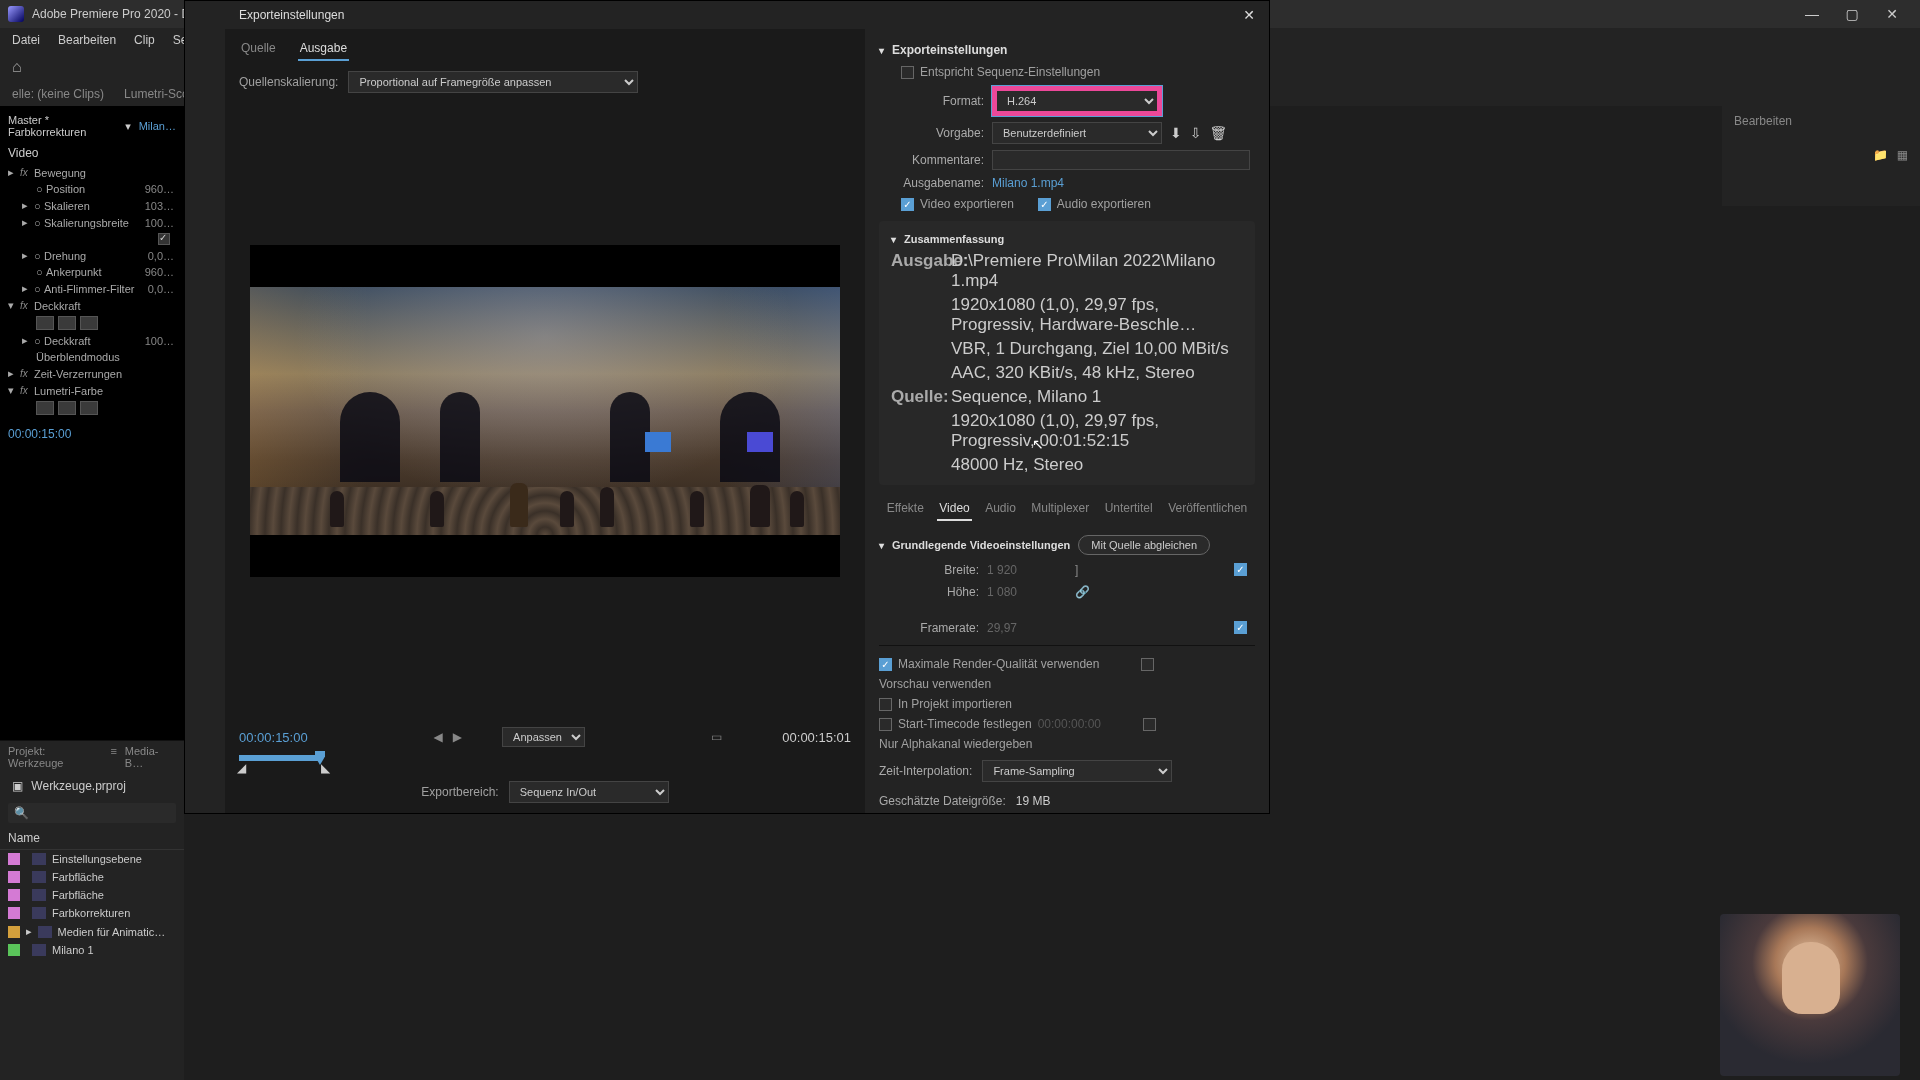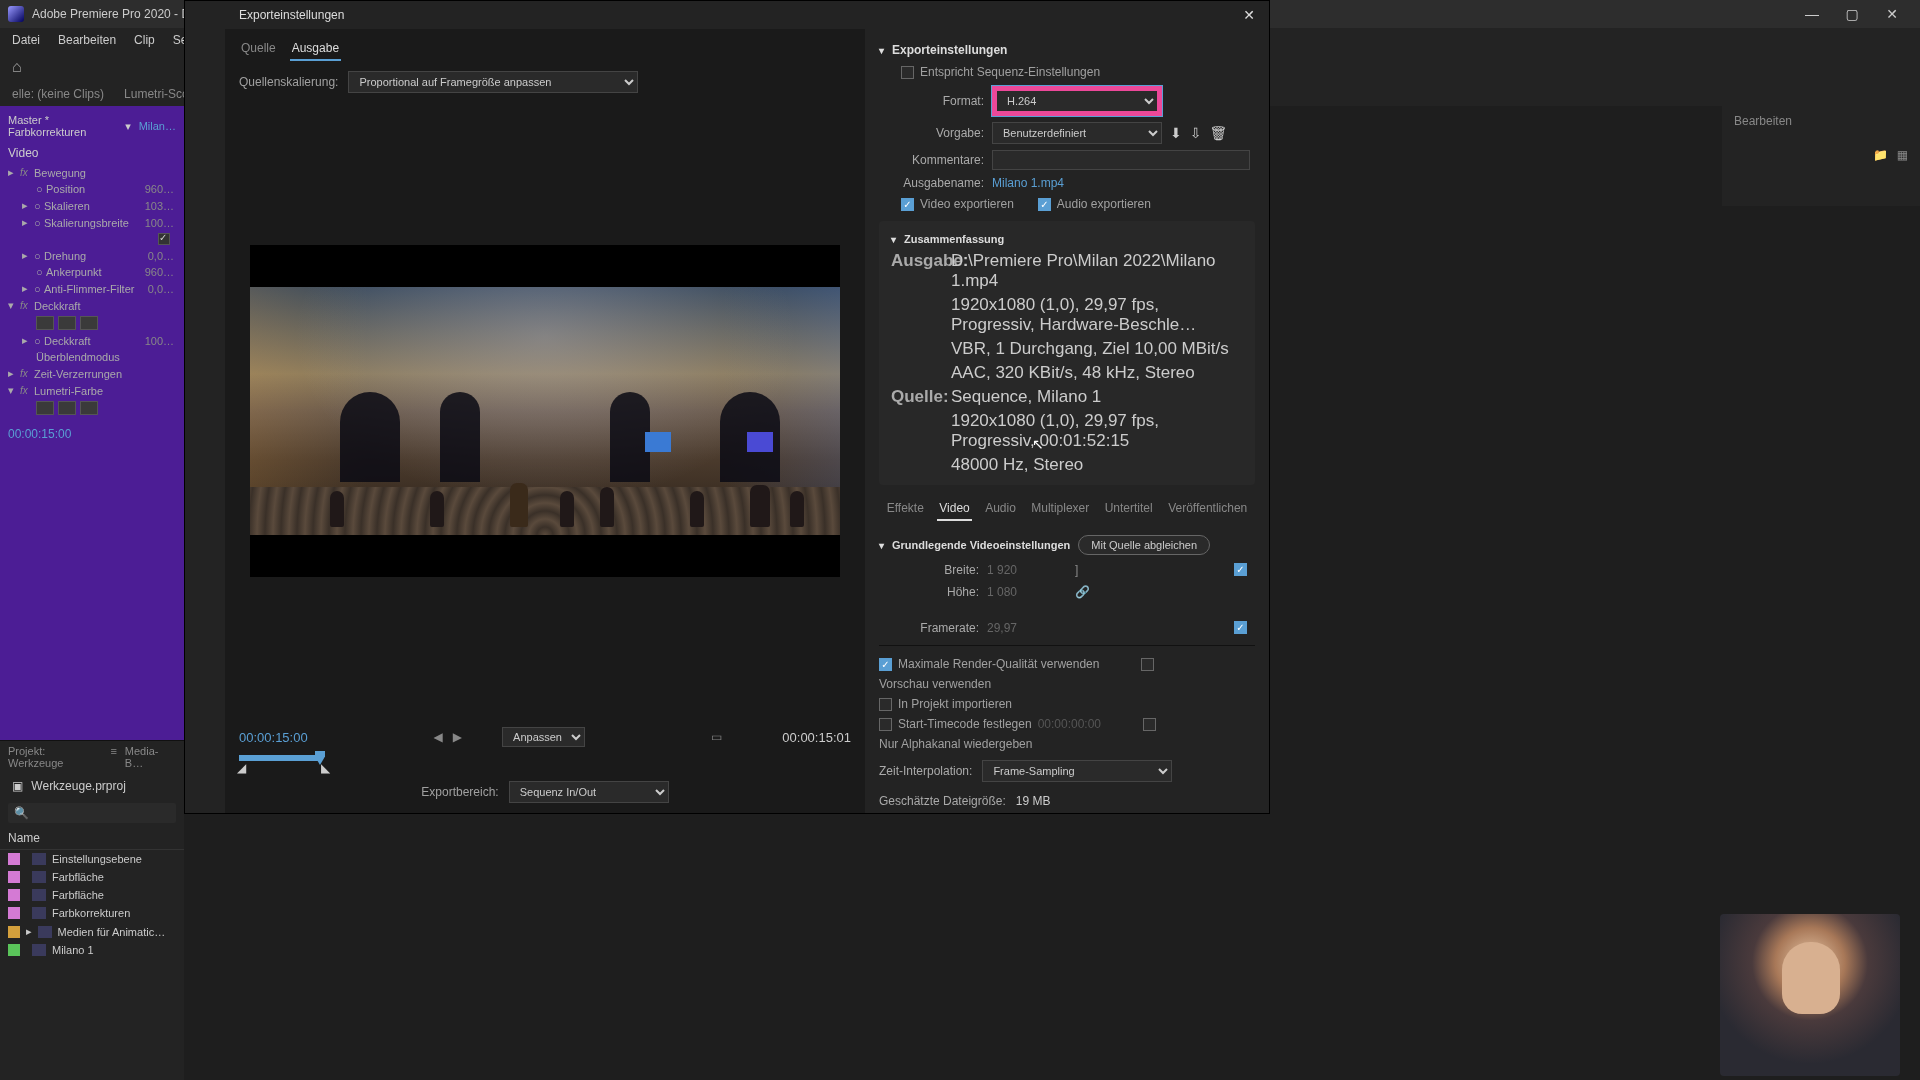--- a/index.html
+++ b/index.html
@@ -6,21 +6,21 @@
 body { background: #1e1e1e; color: #a0a0a0; font-size: 12px; width: 1920px; height: 1080px; overflow: hidden; position: relative; }
 .titlebar { height: 28px; background: #2d2d2d; display: flex; align-items: center; padding: 0 8px; color: #ccc; }
 .titlebar .logo { width: 16px; height: 16px; background: linear-gradient(135deg, #9999ff, #00005b); border-radius: 3px; margin-right: 8px; }
 .titlebar .spacer { flex: 1; }
 .titlebar .winbtn { width: 40px; text-align: center; font-size: 14px; }
 .menubar { height: 24px; background: #232323; display: flex; align-items: center; padding: 0 12px; gap: 18px; color: #ccc; }
 .homebar { height: 30px; background: #232323; display: flex; align-items: center; padding: 0 12px; }
 .homebar .home { font-size: 16px; }
 .panels-row { height: 24px; background: #232323; display: flex; align-items: center; padding: 0 12px; gap: 20px; color: #888; }
 
-.left-col { position: absolute; left: 0; top: 106px; width: 184px; bottom: 0; background: #4c1d95; }
+.left-col { position: absolute; left: 0; top: 106px; width: 184px; bottom: 0; background: #000000; }
 .effect-controls { padding: 4px 8px; }
 .ec-header { display: flex; align-items: center; padding: 4px 0; font-size: 11px; color: #ccc; }
 .ec-header .dd { margin-left: 6px; }
 .ec-link { color: #5a9fd4; margin-left: 8px; }
 .ec-video { padding: 4px 0; color: #ccc; }
 .ec-item { display: flex; align-items: center; padding: 2px 0; font-size: 11px; color: #aaa; }
 .ec-item .twisty { width: 12px; }
 .ec-item .stop { width: 10px; }
 .ec-item .fx { width: 14px; font-size: 10px; color: #888; font-style: italic; }
 .ec-item .label { flex: 1; }
@@ -45,21 +45,21 @@
 .proj-chip.orange { background: #d4a03c; }
 .proj-chip.green { background: #5ac45a; }
 .proj-icon { width: 14px; height: 12px; background: #3a3a5c; }
 
 .dialog { position: absolute; left: 184px; top: 0; width: 1086px; height: 814px; background: #232323; border: 1px solid #000; z-index: 10; padding-left: 40px; }
 .dlg-title { height: 28px; display: flex; align-items: center; padding: 0 14px; color: #ddd; background: #232323; }
 .dlg-title .spacer { flex: 1; }
 .dlg-title .close { font-size: 14px; cursor: pointer; }
 .dlg-body { display: flex; height: calc(100% - 28px); }
 .dlg-left { width: 640px; background: #1a1a1a; display: flex; flex-direction: column; }
-.dlg-tabs { display: flex; gap: 12px; padding: 8px 14px 0; }
+.dlg-tabs { display: flex; gap: 20px; padding: 8px 14px 0; }
 .dlg-tab { color: #888; padding: 4px 2px; }
 .dlg-tab.active { color: #ddd; border-bottom: 2px solid #5a9fd4; }
 .dlg-scale { display: flex; align-items: center; padding: 10px 14px; gap: 10px; }
 .dlg-scale select { flex: 0 0 290px; background: #2a2a2a; color: #ccc; border: 1px solid #444; padding: 3px 6px; font-size: 11px; }
 .preview-wrap { flex: 1; display: flex; align-items: center; justify-content: center; padding: 10px; }
 .preview { width: 590px; height: 332px; background: #000; display: flex; align-items: center; justify-content: center; position: relative; overflow: hidden; }
 .preview-img { width: 590px; height: 248px; background: linear-gradient(180deg, #3a4a5c 0%, #8a7a5c 35%, #6a5a4c 50%, #4a3a2c 70%, #2a2018 100%); position: relative; }
 .preview-img::before { content: ''; position: absolute; inset: 0; background: radial-gradient(ellipse at 50% 20%, rgba(200,200,220,0.3), transparent 60%), linear-gradient(90deg, rgba(255,180,80,0.15) 0%, transparent 20%, transparent 80%, rgba(100,150,255,0.15) 100%); }
 .archway { position: absolute; width: 60px; height: 90px; border-radius: 30px 30px 0 0; background: rgba(10,10,20,0.85); top: 105px; }
 .arch1 { left: 90px; } .arch2 { left: 190px; width: 40px; } .arch3 { left: 360px; width: 40px; } .arch4 { left: 470px; }

